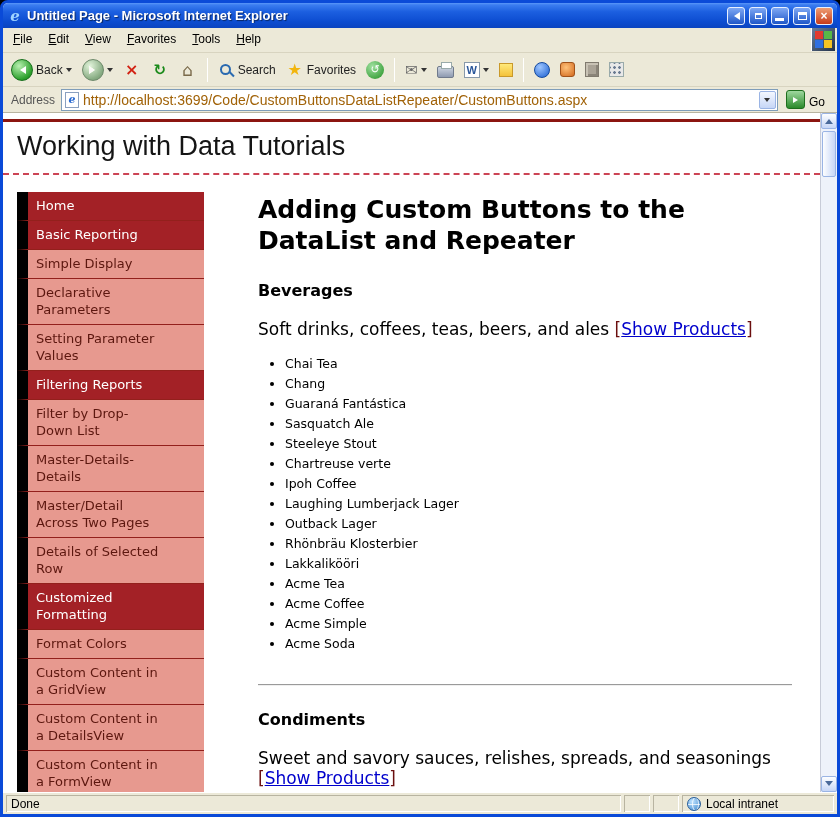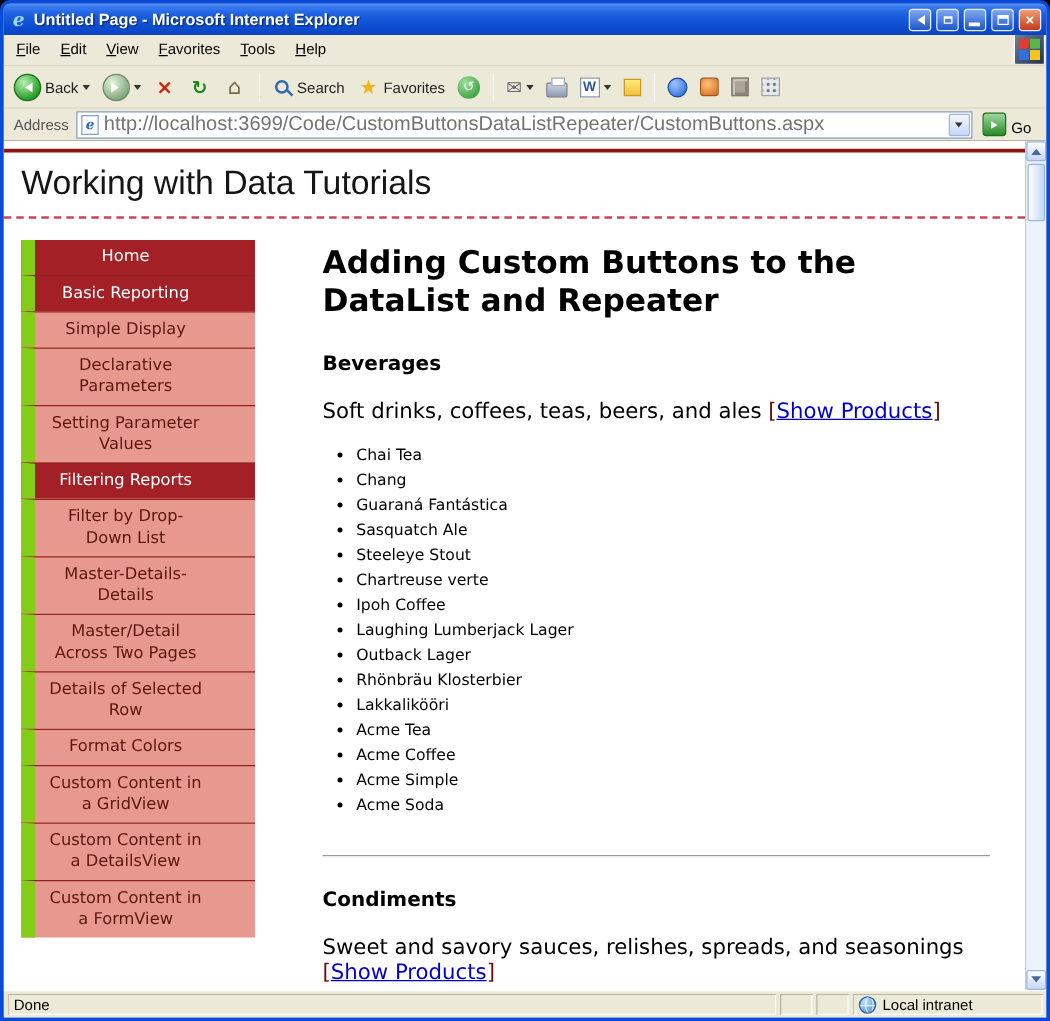--- a/index.html
+++ b/index.html
@@ -112,44 +112,44 @@
     background: #ece9d8; border-bottom: 1px solid #b8b4a0;
   }
   .address-label { font-size: 12px; color: #555; padding-left: 4px; }
   .address-field { flex: 1; height: 22px; background: #fff; border: 1px solid #7f9db9; display: flex; align-items: center; gap: 4px; padding: 1px 1px 1px 3px; }
   .page-icon {
     width: 14px; height: 16px; background: #fff; border: 1px solid #8aa0c0;
     color: #2a6ad0; font-style: italic; font-weight: bold; font-size: 11px;
     font-family: "DejaVu Serif", serif;
     display: flex; align-items: center; justify-content: center; flex-shrink: 0;
   }
-  .address-input { flex: 1; border: none; outline: none; font-size: 16px; font-family: "Liberation Sans", sans-serif; color: #737373; background: transparent; }
+  .address-input { flex: 1; border: none; outline: none; font-size: 14px; font-family: "Liberation Sans", sans-serif; color: #a16207; background: transparent; }
   .address-drop { width: 17px; height: 18px; background: linear-gradient(#f4f8ff, #c6d6f6); border: 1px solid #9ab4e4; border-radius: 2px; display: flex; align-items: center; justify-content: center; }
   .go-btn { display: flex; align-items: flex-end; gap: 4px; padding: 1px 8px 1px 2px; font-size: 12px; color: #000; }
   .go-icon { width: 19px; height: 19px; border-radius: 3px; background: linear-gradient(#9fd89f, #2a8a2a); border: 1px solid #1d6e1d; display: flex; align-items: center; justify-content: center; }
 
   
   .viewport { flex: 1; min-height: 0; display: flex; background: #fff; }
   .page { flex: 1; overflow: hidden; background: #fff; font-family: "DejaVu Sans", sans-serif; }
 
   .top-rule { height: 3px; background: #8c1510; margin-top: 6px; }
   .site-title {
     font-family: "Liberation Sans", sans-serif;
     font-size: 27px; color: #151515; font-weight: normal;
     padding: 9px 14px 11px;
     border-bottom: 2px dashed #cc4455;
   }
   .page-body { display: flex; align-items: flex-start; padding: 17px 0 0 14px; }
 
   
   .sidebar { width: 187px; flex-shrink: 0; }
   .nav-item {
-    border-left: 11px solid #84cc16;
+    border-left: 11px solid #000000;
     padding: 5px 39px 6px 8px;
-    font-size: 13px; line-height: 17px; text-align: center;
+    font-size: 13px; line-height: 17px;
   }
   .nav-item + .nav-item { border-top: 1px solid #93201c; }
   .nav-header { background: #a32126; color: #fff; }
   .nav-sub { background: #e7998f; color: #5c170f; }
 
   
   .article { margin-left: 54px; width: 534px; }
   .article-title { font-size: 25px; font-weight: bold; line-height: 1.25; margin: 2px 0 14px; color: #000; }
   .section-heading { font-size: 16px; font-weight: bold; margin: 24px 0 0; color: #000; }
   .section-desc { font-size: 17px; margin: 19px 0 6px; color: #000; }
@@ -315,20 +315,21 @@
           <div class="nav-item nav-header">Home</div>
           <div class="nav-item nav-header">Basic Reporting</div>
           <div class="nav-item nav-sub">Simple Display</div>
           <div class="nav-item nav-sub">Declarative Parameters</div>
           <div class="nav-item nav-sub">Setting Parameter Values</div>
           <div class="nav-item nav-header">Filtering Reports</div>
           <div class="nav-item nav-sub">Filter by Drop-Down List</div>
           <div class="nav-item nav-sub">Master-Details-Details</div>
           <div class="nav-item nav-sub">Master/Detail Across Two Pages</div>
           <div class="nav-item nav-sub">Details of Selected Row</div>
+          <div class="nav-item nav-header">Customized Formatting</div>
           <div class="nav-item nav-sub">Format Colors</div>
           <div class="nav-item nav-sub">Custom Content in a GridView</div>
           <div class="nav-item nav-sub">Custom Content in a DetailsView</div>
           <div class="nav-item nav-sub">Custom Content in a FormView</div>
 
         </nav>
 
         <main class="article">
           <h1 class="article-title">Adding Custom Buttons to the DataList and Repeater</h1>
 

